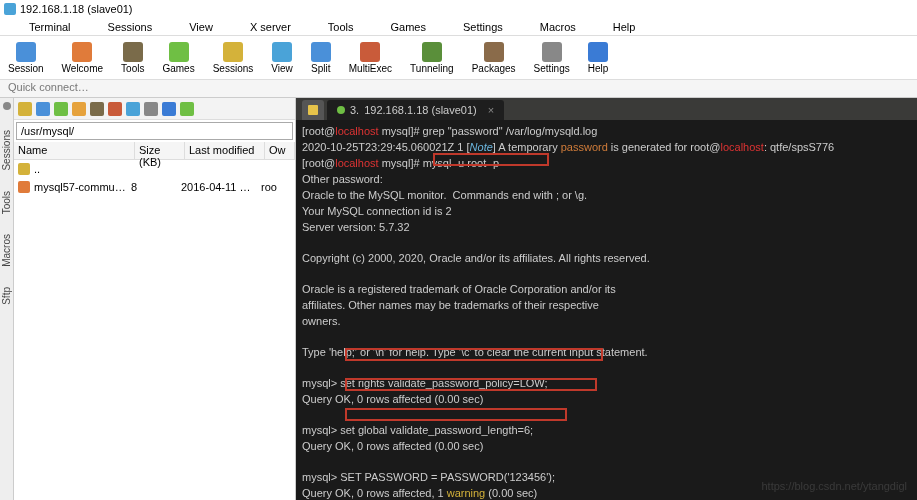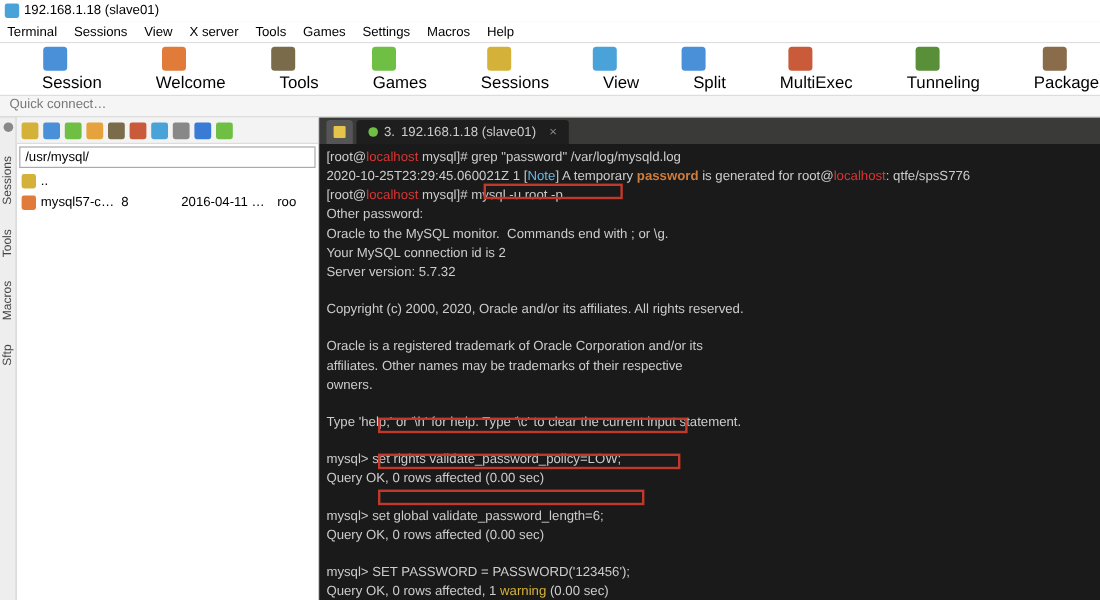--- a/index.html
+++ b/index.html
@@ -1,48 +1,48 @@
 <!DOCTYPE html>
 <html><head>
 <meta charset="utf-8">
 <style>
 * { margin:0; padding:0; box-sizing:border-box; font-family:"Segoe UI",Tahoma,sans-serif; font-size:11px; }
 body { width:917px; height:500px; background:#f0f0f0; overflow:hidden; position:relative; }
 .titlebar { height:18px; display:flex; align-items:center; padding:0 4px; background:#fff; }
 .titlebar .ico { width:12px; height:12px; background:#4aa3d8; border-radius:2px; margin-right:4px; }
 .titlebar span { font-size:11px; }
 .menubar { height:18px; background:#fff; display:flex; align-items:center; gap:14px; padding:0 6px; border-bottom:1px solid #ddd; }
-.menubar span { cursor:pointer; }
+.menubar span { cursor:pointer;margin-left:23px; }
 .toolbar { height:44px; background:#fff; display:flex; align-items:center; gap:18px; padding:0 8px; border-bottom:1px solid #ddd; }
 .tb-item { display:flex; flex-direction:column; align-items:center; gap:1px; cursor:pointer; }
 .tb-ico { width:20px; height:20px; border-radius:3px; }
-.tb-item span { font-size:14px;margin-left:27px; }
+.tb-item span { font-size:10px; }
 .qc { height:18px; background:#f5f5f5; padding:1px 8px; color:#777; border-bottom:1px solid #ccc; }
 .main { display:flex; height:calc(500px - 18px - 18px - 44px - 18px); }
 .vsidebar { width:14px; background:#eee; border-right:1px solid #ccc; display:flex; flex-direction:column; align-items:center; padding-top:4px; gap:20px; }
 .vsidebar span { writing-mode:vertical-rl; transform:rotate(180deg); font-size:10px; color:#444; cursor:pointer; }
 .vpin { width:8px; height:8px; background:#888; border-radius:50%; }
-.left { width:252px; background:#fff; border-right:1px solid #ccc; display:flex; flex-direction:column; }
+.left { width:282px; background:#fff; border-right:1px solid #ccc; display:flex; flex-direction:column; }
 .ltb { height:22px; background:#f3f3f3; display:flex; align-items:center; gap:4px; padding:0 4px; border-bottom:1px solid #ddd; }
 .ltb i { width:14px; height:14px; border-radius:2px; }
 .path { height:18px; border:1px solid #aaa; margin:2px; padding:1px 4px; font-size:11px; }
 .cols { height:18px; display:flex; background:#f5f5f5; border-bottom:1px solid #ddd; font-size:10px; }
 .cols div { padding:2px 4px; border-right:1px solid #ddd; }
 .c-name{flex:1} .c-size{width:50px} .c-lm{width:80px} .c-ow{width:30px}
 .row { height:18px; display:flex; align-items:center; padding:0 4px; font-size:10px; }
 .row .fico{ width:12px; height:12px; margin-right:4px; border-radius:2px; }
 .row .nm{flex:1; white-space:nowrap; overflow:hidden; text-overflow:ellipsis;}
 .row .sz{width:50px} .row .lm{width:80px} .row .ow{width:30px}
 .tabbar { height:22px; background:#3a3a38; display:flex; align-items:flex-end; padding-left:6px; }
 .hometab { width:22px; height:20px; background:#555; border-radius:3px 3px 0 0; margin-right:3px; display:flex; align-items:center; justify-content:center; }
 .hometab i{width:10px;height:10px;background:#e6c34a;border-radius:1px;}
 .tab { height:20px; background:#1e1e1e; color:#ccc; display:flex; align-items:center; padding:0 10px; border-radius:3px 3px 0 0; gap:5px; font-size:10px; }
 .tab .dot{width:8px;height:8px;background:#6fbf44;border-radius:50%;}
 .tab .x{color:#888;margin-left:6px;cursor:pointer;}
-.term { flex:1; background:#1a1a1a; color:#ccc; font-family:"Consolas","Courier New",monospace; font-size:11px; line-height:15px; padding:4px 6px; position:relative; white-space:pre; overflow:hidden; } .term .lh{color:#d33;text-align:right;} .term .note{color:#6bb7e0;} .term .pw{color:#d07c3a;font-weight:bold;} .term .warn{color:#d4b23a;}
+.term { flex:1; background:#1a1a1a; color:#ccc; font-family:"Consolas","Courier New",monospace; font-size:11px; line-height:15px; padding:4px 6px; position:relative; white-space:pre; overflow:hidden; } .term .lh{color:#d33;text-align:right;} .term .note{color:#6bb7e0;font-style:italic;} .term .pw{color:#d07c3a;} .term .warn{color:#d4b23a;}
 .redbox{ position:absolute; border:2px solid #c0392b; pointer-events:none; }
 .watermark{ position:absolute; right:10px; bottom:6px; color:rgba(200,200,200,.18); font-size:11px; font-family:sans-serif; z-index:9; }
 .right { flex:1; display:flex; flex-direction:column; }
 </style>
 </head>
 <body>
 
 <div class="titlebar">
   <div class="ico"></div>
   <span>192.168.1.18 (slave01)</span>
@@ -129,20 +129,26 @@
         <i style="background: rgb(111, 191, 68);"></i>
         <i style="background: rgb(230, 162, 60);"></i>
         <i style="background: rgb(122, 107, 74);"></i>
         <i style="background: rgb(201, 91, 58);"></i>
         <i style="background: rgb(74, 163, 216);"></i>
         <i style="background: rgb(136, 136, 136);"></i>
         <i style="background: rgb(58, 123, 213);"></i>
         <i style="background: rgb(111, 191, 68);"></i>
       </div>
     <input class="path" value="/usr/mysql/" style="">
+    <div class="cols">
+      <div class="c-name">Name</div>
+      <div class="c-size">Size (KB)</div>
+      <div class="c-lm">Last modified</div>
+      <div class="c-ow">Ow</div>
+    </div>
     <div id="flist">
         <div class="row">
           <div class="fico" style="background:#d4b23a"></div>
           <div class="nm">..</div>
           <div class="sz"></div>
           <div class="lm"></div>
           <div class="ow"></div>
         </div>
         <div class="row">
           <div class="fico" style="background:#e07b3a"></div>
@@ -195,15 +201,16 @@
 
 
 
 
 
 
 <div class="redbox" style="top:33px;left:137px;width:116px;height:13px"></div>
 <div class="redbox" style="top:228px;left:49px;width:258px;height:13px"></div>
 <div class="redbox" style="top:258px;left:49px;width:252px;height:13px"></div>
 <div class="redbox" style="top:288px;left:49px;width:222px;height:13px"></div>
+<div class="watermark">https://blog.csdn.net/ytangdigl</div>
     </div>
   </div>
 </div>
 
 </body></html>

